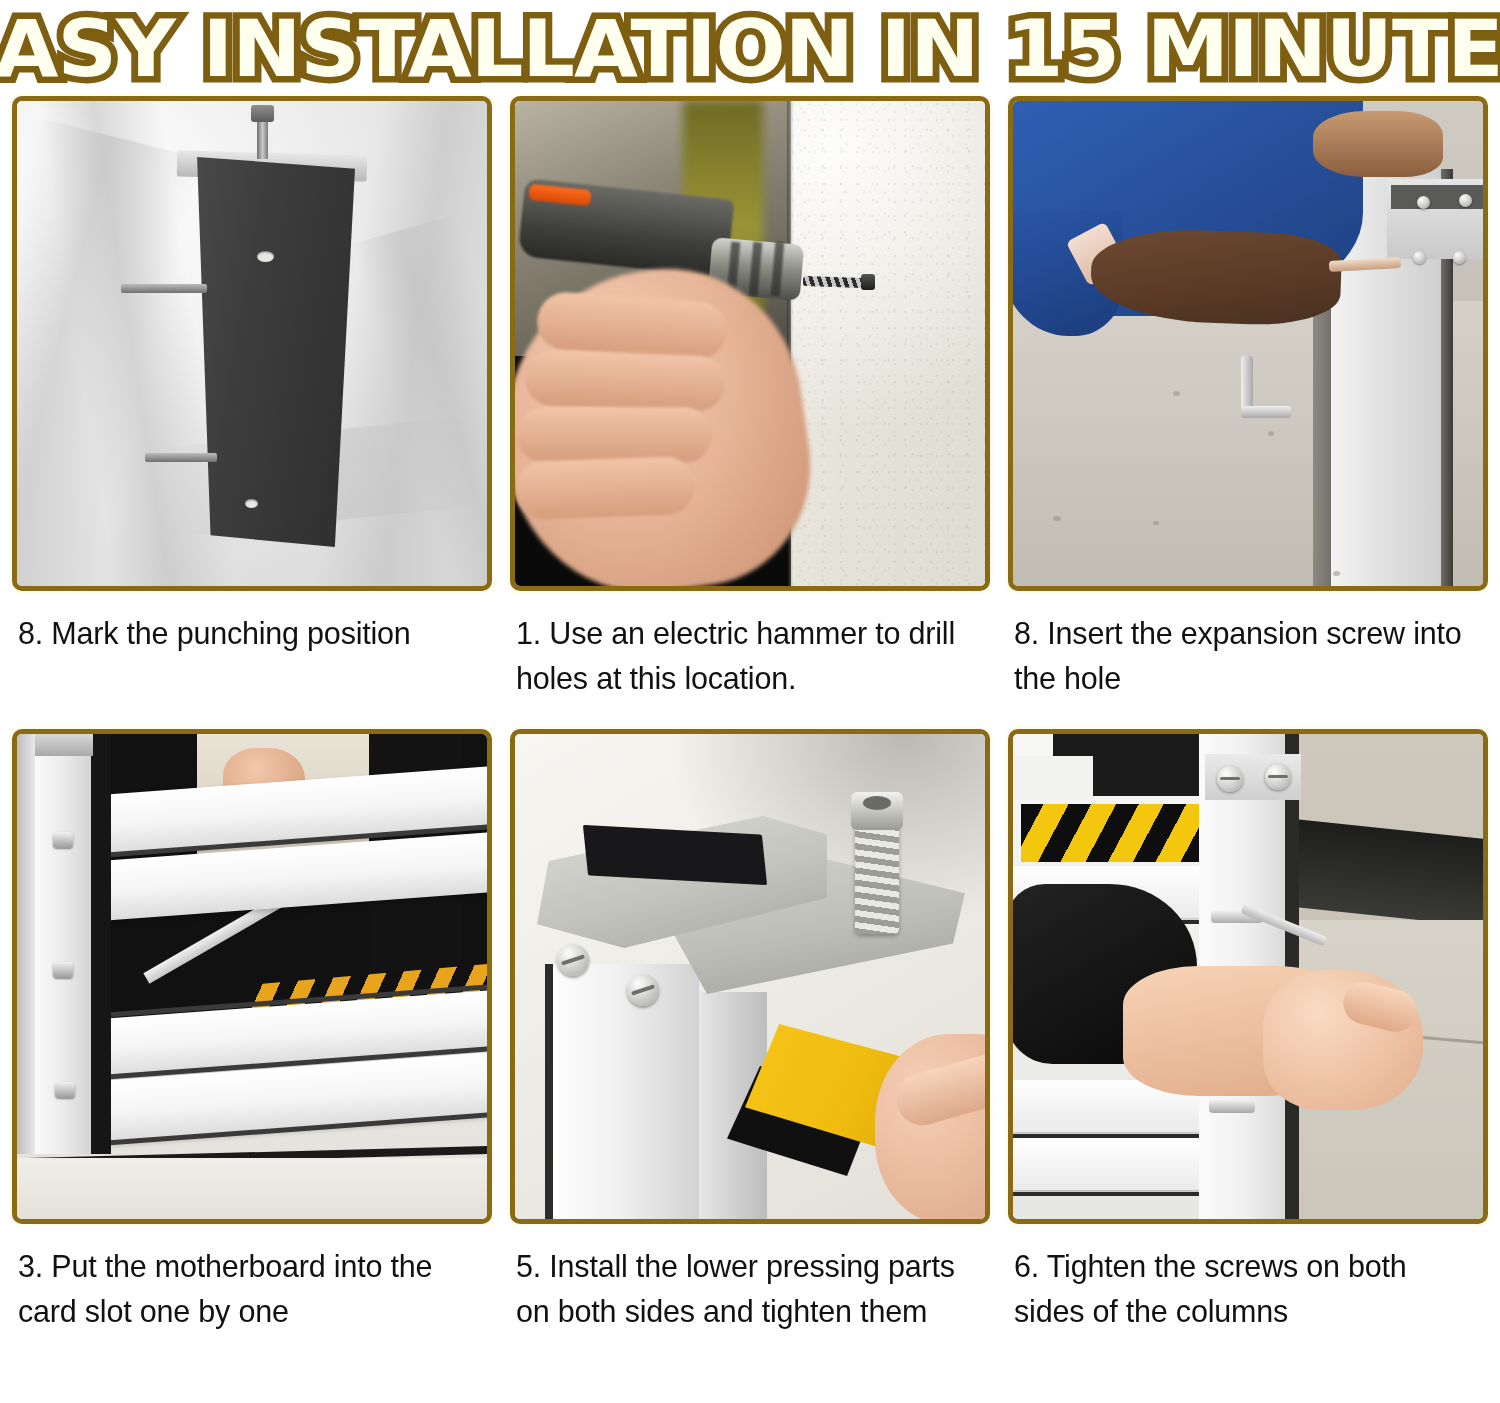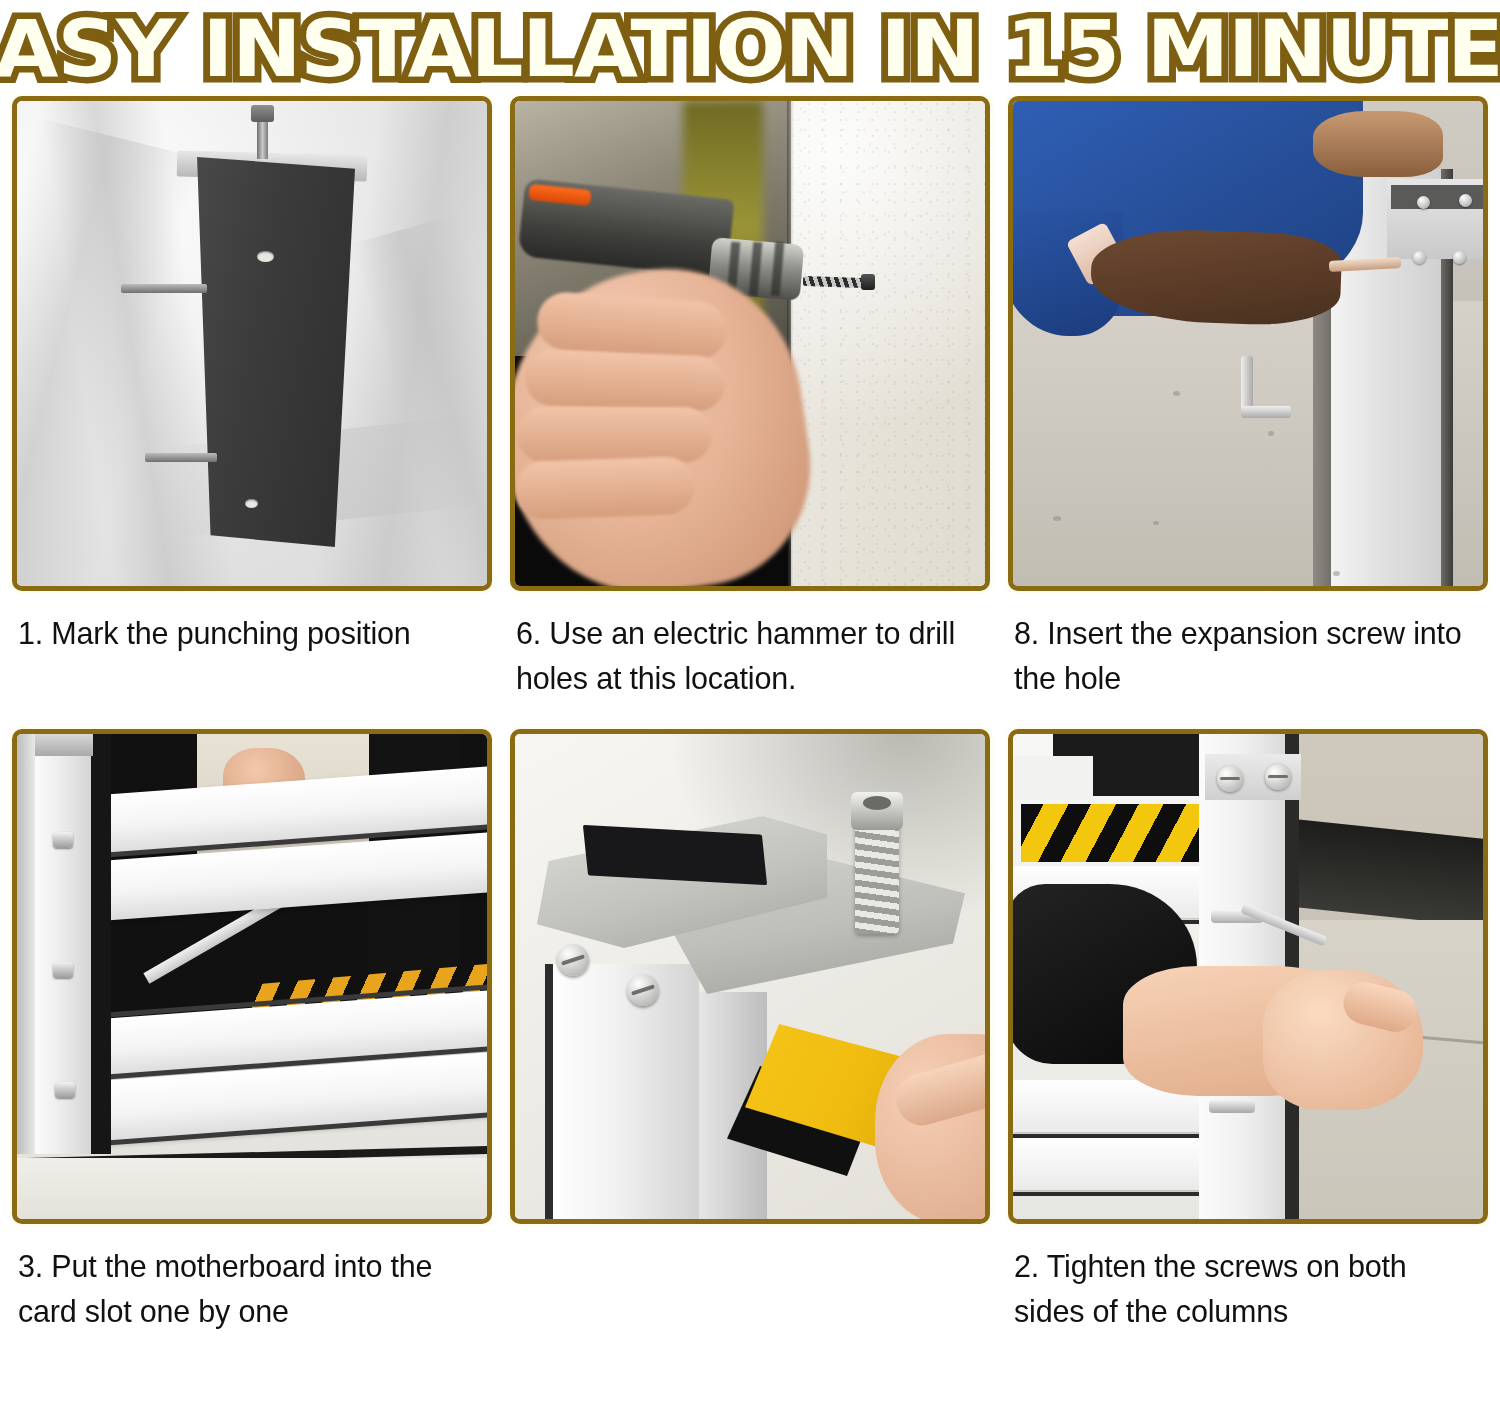--- a/index.html
+++ b/index.html
@@ -341,21 +341,21 @@
         <div class="cap"></div>
         <div class="column"></div>
         <div class="stud-top"></div>
           <div class="stud-top-head"></div>
         <div class="bolt b1"></div>
           <div class="bolt b2"></div>
         <div class="hole h1"></div>
           <div class="hole h2"></div>
       </div>
     </div>
-    <div class="caption">1. Mark the punching position</div>
+    <div class="caption">8. Mark the punching position</div>
   </div>
 
   <div class="cell">
     <div class="photo-frame">
       <div class="photo p2">
         <div class="bg-left"></div>
         <div class="bottle"></div>
         <div class="dark-lower"></div>
         <div class="wall"></div>
         <div class="wall-edge"></div>
@@ -367,21 +367,21 @@
           <div class="chuck-ring cr3"></div>
         <div class="bit"></div>
           <div class="bit-tip"></div>
         <div class="hand"></div>
         <div class="finger fg1"></div>
           <div class="finger fg2"></div>
         <div class="finger fg3"></div>
           <div class="finger fg4"></div>
       </div>
     </div>
-    <div class="caption">6. Use an electric hammer to drill holes at this location.</div>
+    <div class="caption">1. Use an electric hammer to drill holes at this location.</div>
   </div>
 
   <div class="cell">
     <div class="photo-frame">
       <div class="photo p3">
         <div class="floor"></div>
         <div class="col-shadow"></div>
         <div class="column3"></div>
         <div class="col-right"></div>
         <div class="plate"></div>
@@ -458,20 +458,21 @@
         <div class="plate5"></div>
         <div class="bracket"></div>
         <div class="slot"></div>
         <div class="bolt5"></div>
           <div class="bolt5-head"></div>
           <div class="bolt5-bore"></div>
         <div class="scr5 s51"></div>
           <div class="scr5 s52"></div>
       </div>
     </div>
+    <div class="caption">5. Install the lower pressing parts on both sides and tighten them</div>
   </div>
 
   <div class="cell">
     <div class="photo-frame">
       <div class="photo p6">
         <div class="wall6"></div>
         <div class="base6"></div>
         <div class="floor6"></div>
         <div class="floor6-line"></div>
         <div class="panelbg"></div>
@@ -491,16 +492,16 @@
           <div class="scr6 sc62"></div>
         <div class="pin6"></div>
           <div class="pin6b"></div>
         <div class="tool6"></div>
         <div class="sleeve"></div>
         <div class="arm6"></div>
         <div class="hand6"></div>
         <div class="thumb6"></div>
       </div>
     </div>
-    <div class="caption">2. Tighten the screws on both sides of the columns</div>
+    <div class="caption">6. Tighten the screws on both sides of the columns</div>
   </div>
 
 </div>
 
 </body></html>

